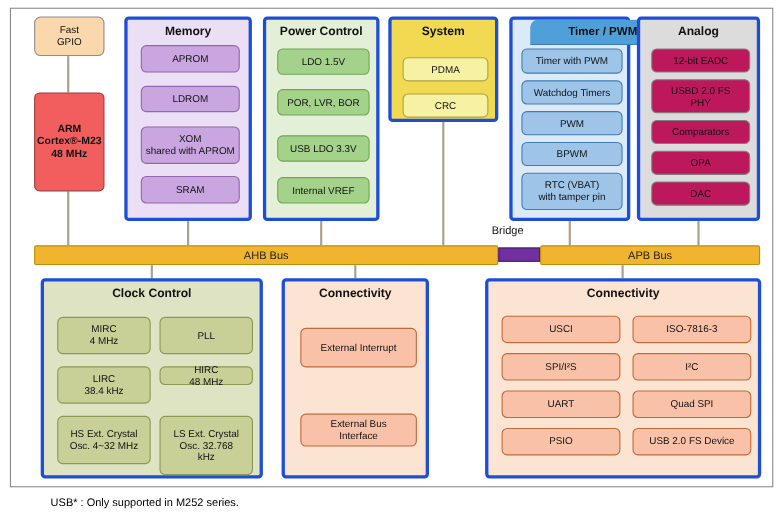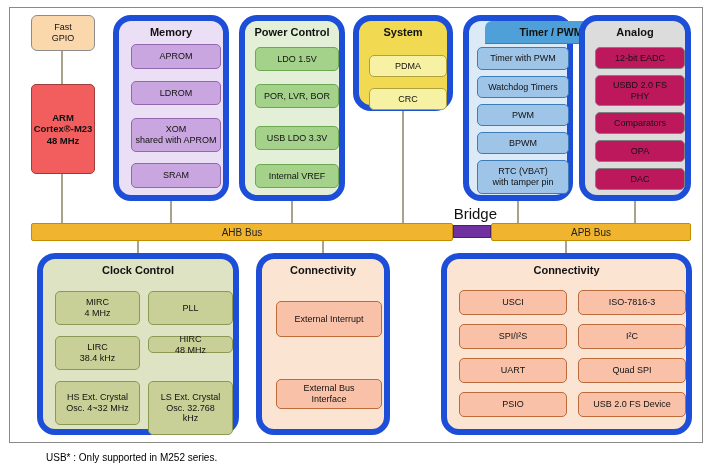--- a/index.html
+++ b/index.html
@@ -6,21 +6,21 @@
   body{
     width:712px;height:476px;background:#ffffff;position:relative;
     font-family:"Liberation Sans", sans-serif;color:#111;overflow:hidden;
   }
   .diagram{position:absolute;left:9px;top:7px;width:692px;height:434px;border:1px solid #8a8a8a;background:#fff;}
   .block{
     position:absolute;display:flex;align-items:center;justify-content:center;
     text-align:center;font-size:9px;line-height:1.2;white-space:pre-line;
     border:1px solid #888;border-radius:5px;color:#111;padding:1px;box-sizing:border-box;
   }
-  .group{position:absolute;border:6px solid #1d4ed8;border-radius:18px;box-sizing:border-box;}
+  .group{position:absolute;border:3px solid #1d4ed8;border-radius:4px;box-sizing:border-box;}
   .gtitle{position:absolute;top:5px;left:0;right:0;text-align:center;font-weight:bold;font-size:11px;color:#111;}
   .line{position:absolute;width:2px;background:#ABA28D;}
 
   .fastgpio{left:21px;top:7px;width:64px;height:36px;background:#FAD8AC;border-color:#8c8c8c;border-radius:6px;}
   .arm{left:21px;top:76px;width:64px;height:90px;background:#F25E5E;border-color:#9E3B3B;font-weight:bold;font-size:9.5px;}
 
   .g-memory{left:103px;top:7px;width:116px;height:186px;background:#EBDFF5;}
   .i-mem{background:#C9A6DF;border-color:#9168B0;left:12px;width:90px;}
 
   .g-power{left:229px;top:7px;width:106px;height:186px;background:#E3F0D7;}
@@ -37,21 +37,21 @@
 
   .g-analog{left:569px;top:7px;width:112px;height:186px;background:#DCDCDC;}
   .i-ana{background:#be185d;border-color:#808080;left:10px;width:90px;}
 
   .bus{position:absolute;top:215px;height:18px;background:#F0B42E;border:1px solid #C28E00;
     display:flex;align-items:center;justify-content:center;font-size:10px;color:#222;
     border-radius:2px;box-sizing:border-box;}
   .ahb{left:21px;width:422px;}
   .apb{left:481px;width:200px;}
   .bridge{position:absolute;left:443px;top:217px;width:38px;height:13px;background:#7030A0;border:1px solid #4A1F6E;box-sizing:border-box;}
-  .bridge-label{position:absolute;left:437px;top:197px;width:50px;text-align:right;font-size:15px;color:#111;}
+  .bridge-label{position:absolute;left:437px;top:197px;width:50px;text-align:left;font-size:10px;color:#111;}
 
   .g-clock{left:27px;top:245px;width:202px;height:182px;background:#DDE3C3;padding-left:10px;}
   .i-clk{background:#C8CF97;border-color:#8A9A52;}
 
   .g-connl{left:246px;top:245px;width:134px;height:182px;background:#FBE4D2;}
   .g-connr{left:431px;top:245px;width:251px;height:182px;background:#FBE4D2;}
   .i-con{background:#F9C2A8;border-color:#BE6A3A;}
 
   .caption{position:absolute;left:10px;top:452px;font-size:10px;color:#000;margin-left:36px;}
 </style>

